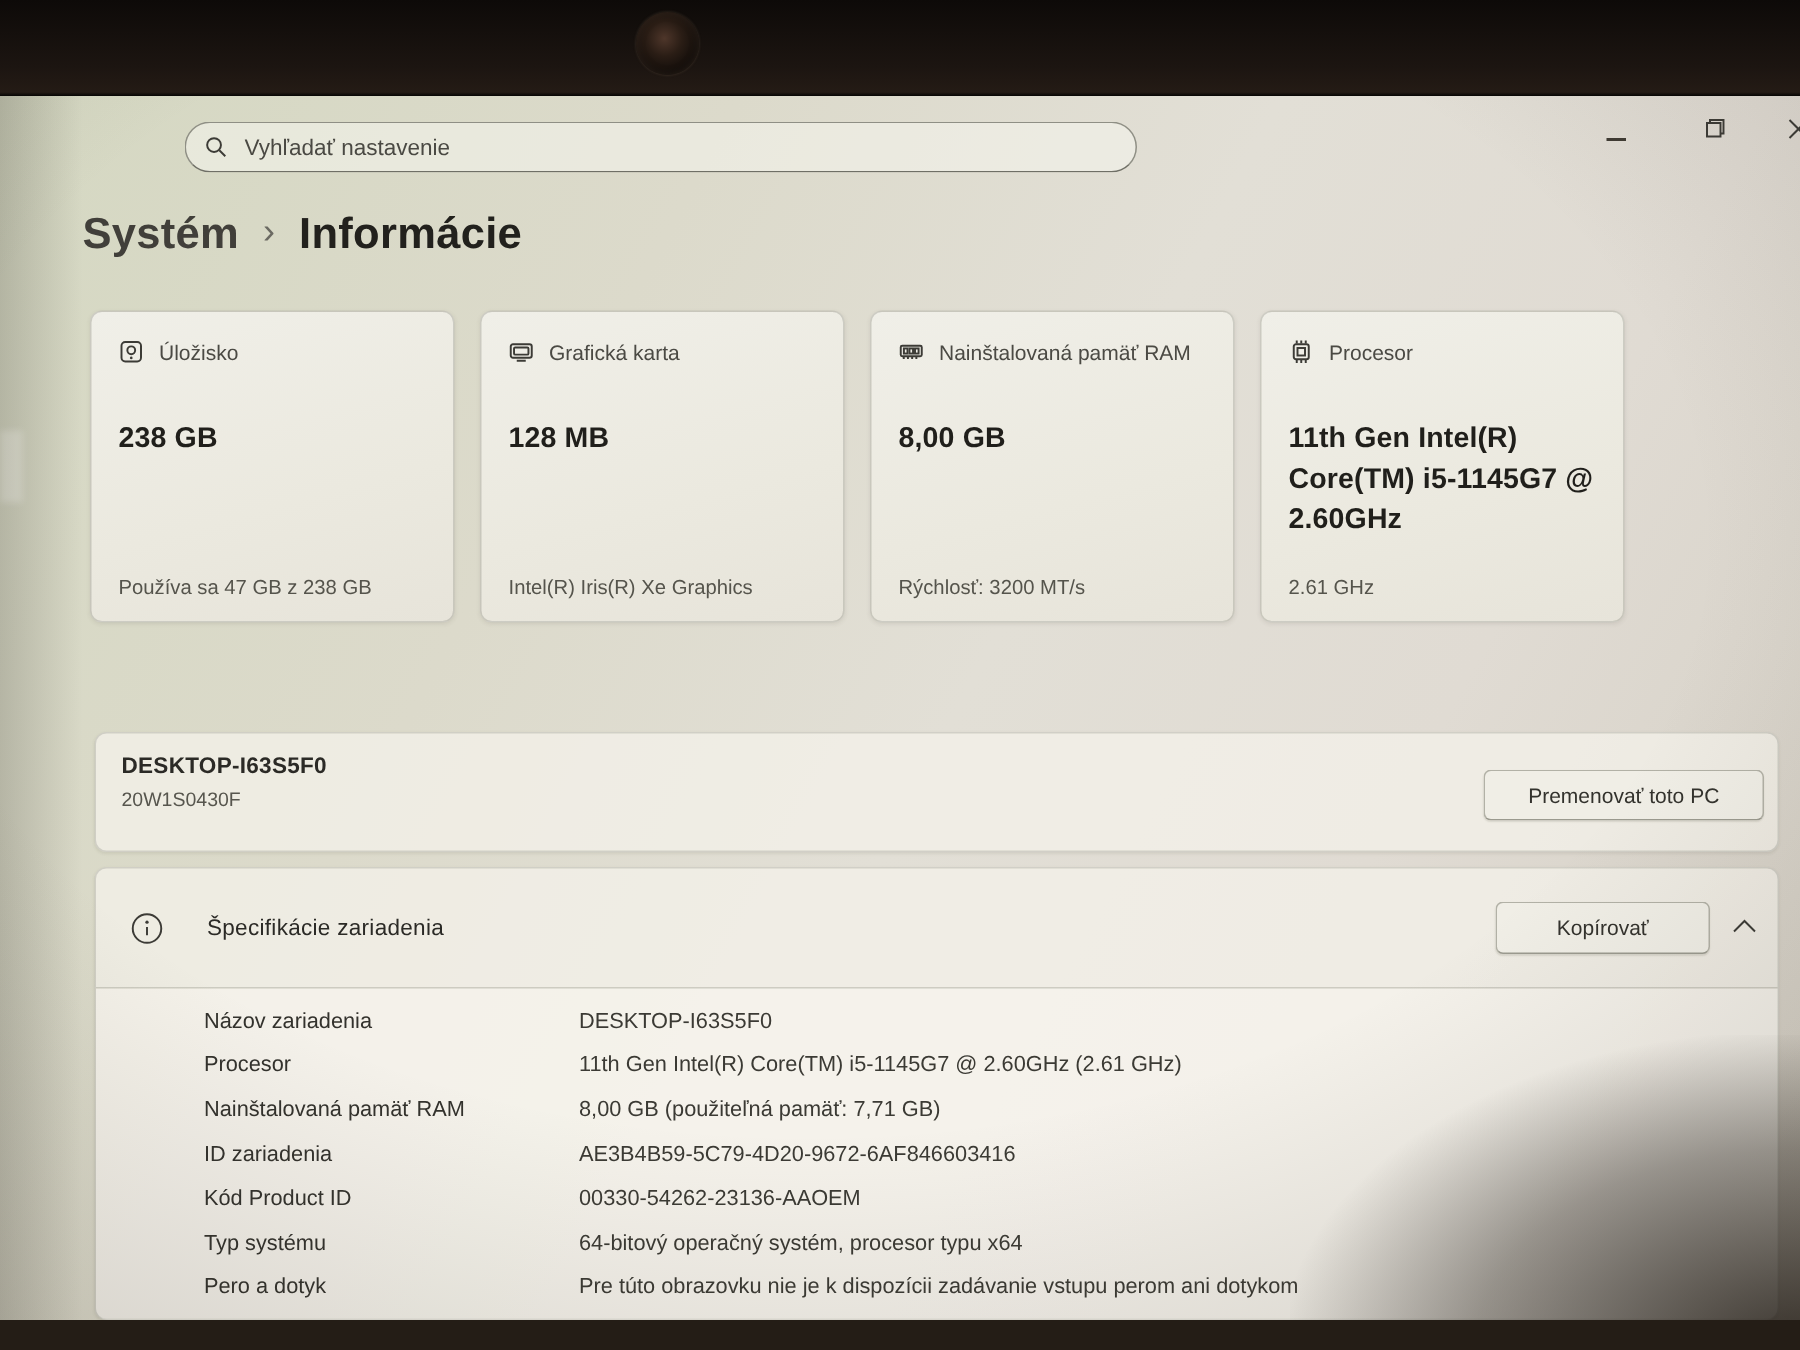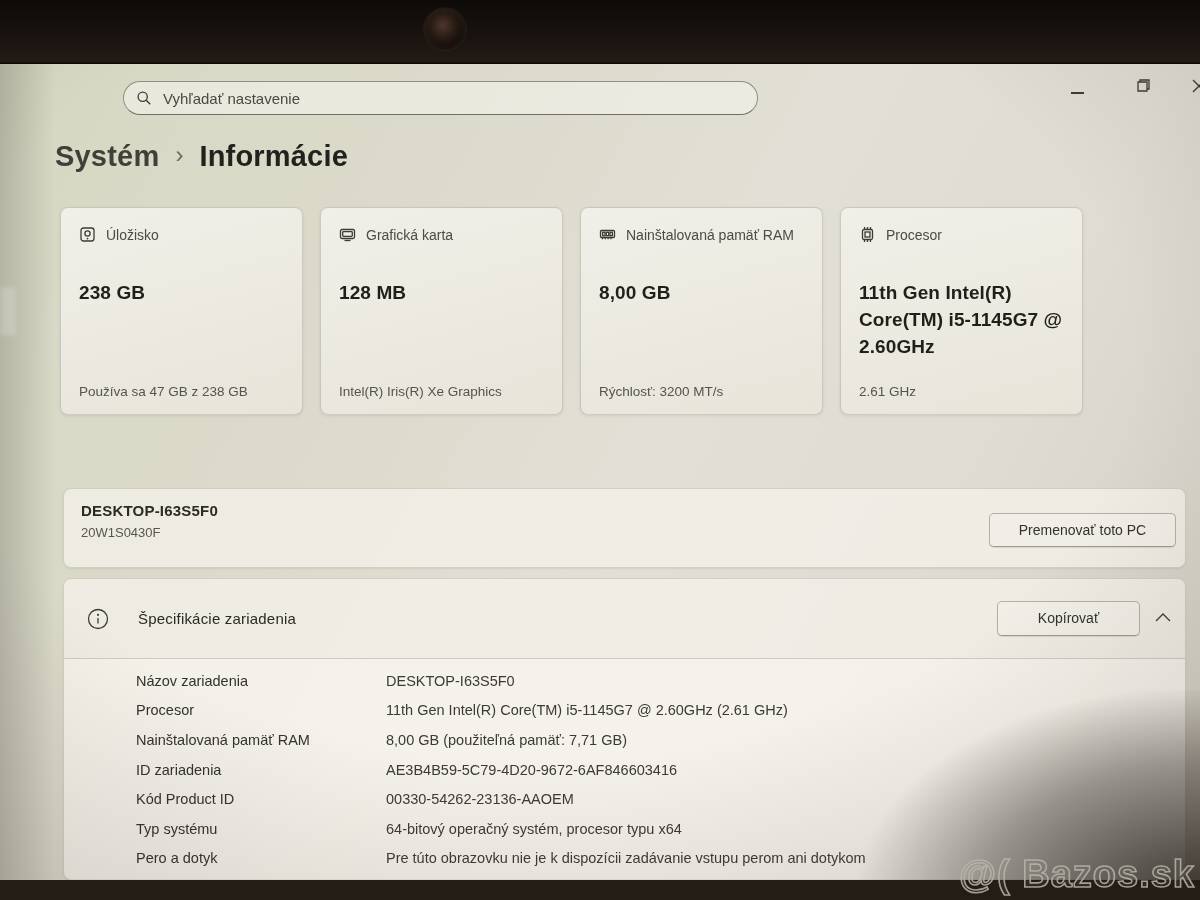--- a/index.html
+++ b/index.html
@@ -256,14 +256,13 @@
       </div>
     </div>
 
     <div class="reflection"></div>
   </div>
 
   <div class="edge-left"></div>
   <div class="vignette"></div>
   <div class="corner-shadow"></div>
   <div class="bottom-band"></div>
-  <div class="watermark">@( Bazos.sk</div>
 </div>
 
 </body></html>

